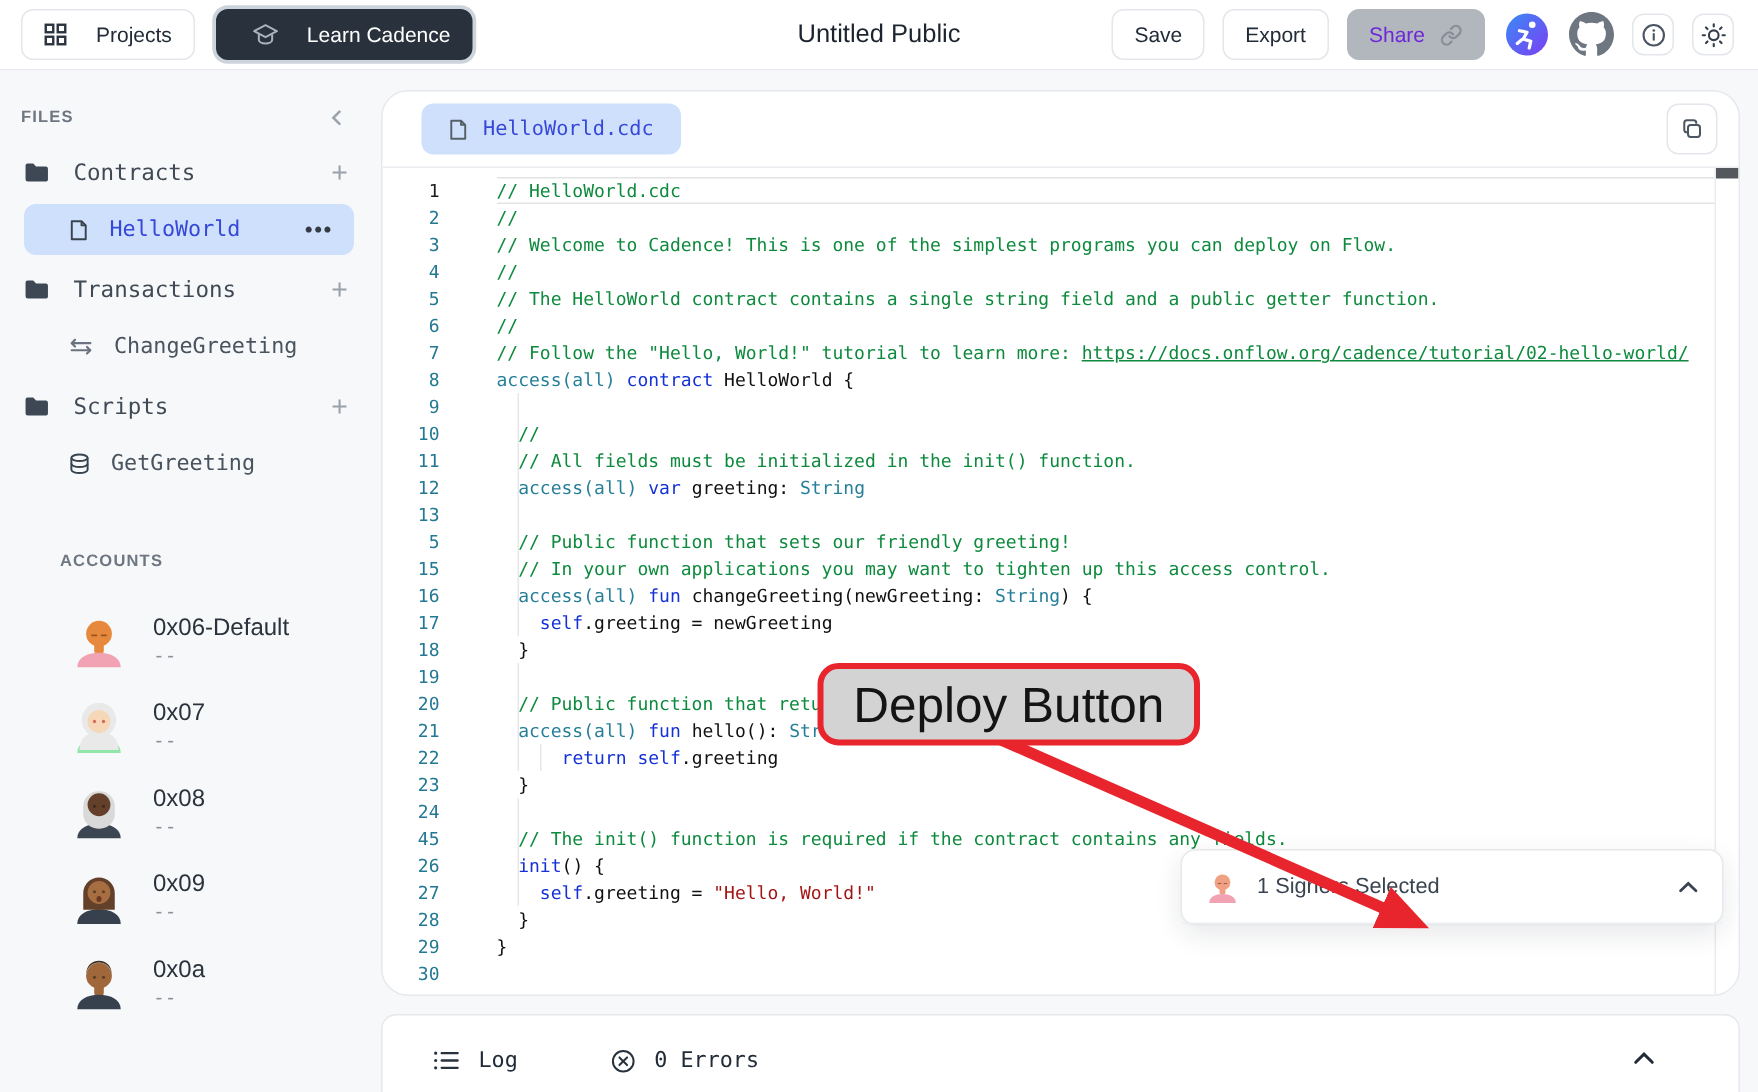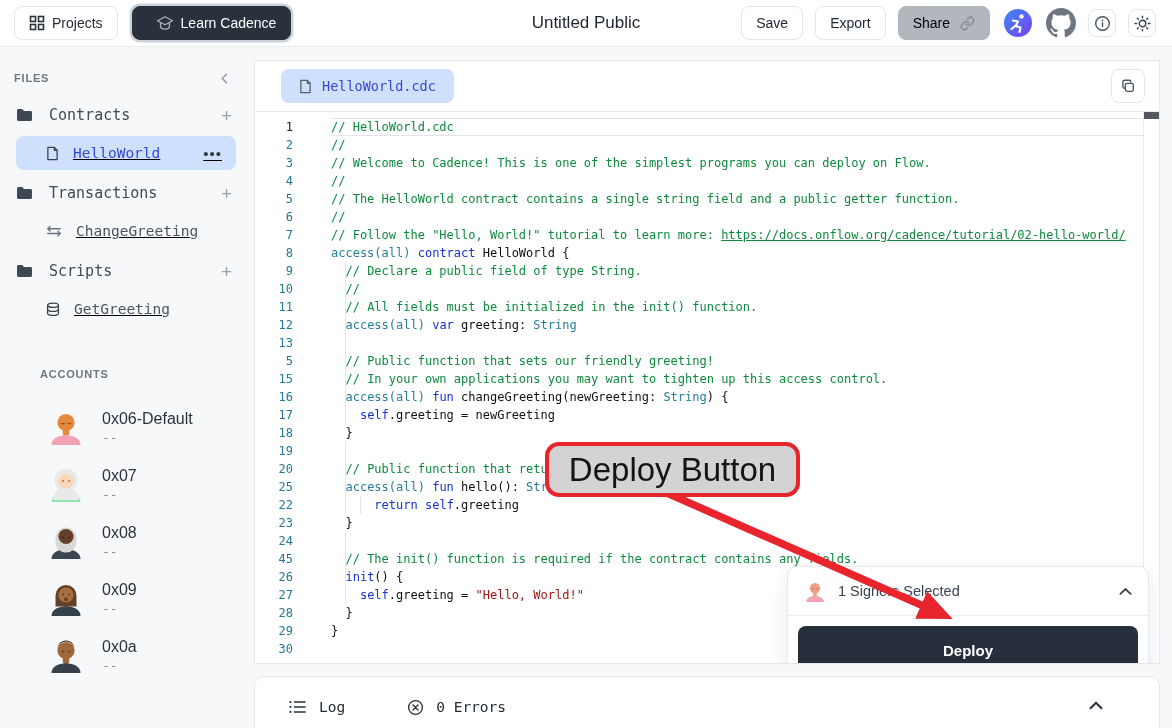--- a/index.html
+++ b/index.html
@@ -7,52 +7,52 @@
     -webkit-font-smoothing:antialiased;}
   .mono{font-family:"DejaVu Sans Mono",monospace;}
   .ic svg{display:block}
 
   
   .header{position:absolute;top:0;left:0;right:0;height:46px;background:#fff;
     border-bottom:1px solid #e9ebee;display:flex;align-items:center;z-index:5;}
   .h-left{display:flex;gap:14px;margin-left:14px;align-items:center;}
   .h-title{position:absolute;left:0;right:0;text-align:center;font-size:17px;color:#1c2430;pointer-events:none;}
   .h-right{margin-left:auto;display:flex;gap:12px;margin-right:16px;align-items:center;}
-  .btn{display:flex;align-items:center;gap:7px;height:34px;padding:0 14px;background:#fff;
+  .btn{display:flex;align-items:center;gap:19px;height:34px;padding:0 14px;background:#fff;
     border:1px solid #e3e6ea;border-radius:8px;font-size:14px;color:#222c38;cursor:pointer;
     font-family:"Liberation Sans",sans-serif;}
   .btn.dark{background:#28313c;color:#fff;border-color:#28313c;box-shadow:0 0 0 2.5px #ccd3da;padding-left:23px;}
-  .btn.share{background:#b2b7be;border-color:#b2b7be;color:#000000;gap:10px;}
+  .btn.share{background:#b2b7be;border-color:#b2b7be;color:#6d28d9;gap:10px;}
   .iconbtn{width:28px;height:28px;border:1px solid #e3e6ea;border-radius:8px;background:#fff;
     display:flex;align-items:center;justify-content:center;cursor:pointer;padding:0;}
   .iconbtn.plain{border:none;width:31px;height:31px;background:transparent;}
 
   
   .sidebar{position:absolute;top:46px;left:0;width:252px;bottom:0;}
   .files-head{display:flex;align-items:center;justify-content:space-between;
     padding:26px 22px 8px 14px;}
   .side-label{font-size:11px;font-weight:bold;letter-spacing:.8px;color:#6e7681;}
   .folder-row{display:flex;align-items:center;height:30px;margin:8px 16px 4px 16px;cursor:pointer;}
   .folder-row .f-label{margin-left:16px;font-size:15px;color:#404a55;}
   .plus{margin-left:auto;color:#9aa2ab;font-size:19px;line-height:1;cursor:pointer;padding:0 4px;}
   .file-row{display:flex;align-items:center;height:34px;margin:6px 16px;padding:0 14px 0 30px;
-    border-radius:8px;cursor:pointer;text-decoration:underline;}
+    border-radius:8px;cursor:pointer;}
   .file-row .f-label{margin-left:14px;font-size:14.5px;color:#4a545f;}
   .file-row.selected{background:#cfe0fc;}
   .file-row.selected .f-label{color:var(--accent,#3648d8);}
   .dots{margin-left:auto;color:#343b44;font-size:13px;letter-spacing:1px;cursor:pointer;}
   .accounts-head{padding:32px 0 6px 40px;}
   .acct-row{display:flex;align-items:flex-end;margin:10px 0 10px 48px;height:47px;cursor:pointer;}
   .acct-info{margin-left:18px;display:flex;flex-direction:column;}
   .acct-addr{font-size:16px;color:#2a323c;}
   .acct-bal{font-size:13px;color:#8a9099;margin-top:2px;}
 
   
   .editor{position:absolute;left:254px;right:12px;top:60px;height:602px;background:#fff;
-    border:1px solid #e6e8ec;border-radius:0;overflow:hidden;}
+    border:1px solid #e6e8ec;border-radius:18px;overflow:hidden;}
   .tabbar{height:50px;border-bottom:1px solid #e9ebee;position:relative;display:flex;align-items:center;}
   .tab{display:flex;align-items:center;gap:10px;height:34px;margin-left:26px;padding:0 18px;
     background:#cfe0fc;border-radius:8px;cursor:pointer;}
   .tab .t-label{font-size:13.5px;color:var(--accent,#3648d8);font-family:"DejaVu Sans Mono",monospace;}
   .copybtn{position:absolute;right:14px;top:8px;width:34px;height:34px;}
   .code{position:absolute;top:51px;left:0;right:15px;bottom:0;padding-top:6px;
     font-family:"DejaVu Sans Mono",monospace;font-size:12px;}
   .code-line{display:flex;height:18px;line-height:18px;white-space:pre;}
   .ln{width:38px;text-align:right;color:var(--c-ln,#237893);flex:none;}
   .lc{margin-left:38px;flex:1;position:relative;color:#101010;}
@@ -359,33 +359,33 @@
   </div>
   <div class="code" id="codeArea">
       <div class="code-line current"><span class="ln">1</span><span class="lc current"><span class="tok-c">// HelloWorld.cdc</span></span></div>
       <div class="code-line"><span class="ln">2</span><span class="lc"><span class="tok-c">//</span></span></div>
       <div class="code-line"><span class="ln">3</span><span class="lc"><span class="tok-c">// Welcome to Cadence! This is one of the simplest programs you can deploy on Flow.</span></span></div>
       <div class="code-line"><span class="ln">4</span><span class="lc"><span class="tok-c">//</span></span></div>
       <div class="code-line"><span class="ln">5</span><span class="lc"><span class="tok-c">// The HelloWorld contract contains a single string field and a public getter function.</span></span></div>
       <div class="code-line"><span class="ln">6</span><span class="lc"><span class="tok-c">//</span></span></div>
       <div class="code-line"><span class="ln">7</span><span class="lc"><span class="tok-c">// Follow the "Hello, World!" tutorial to learn more: </span><span class="tok-l">https://docs.onflow.org/cadence/tutorial/02-hello-world/</span></span></div>
       <div class="code-line"><span class="ln">8</span><span class="lc"><span class="tok-t">access(all)</span><span class="tok-p"> </span><span class="tok-k">contract</span><span class="tok-p"> HelloWorld {</span></span></div>
-      <div class="code-line"><span class="ln">9</span><span class="lc"><i class="guide" style="left: 2ch;"></i><span class="tok-p">  </span><span class="tok-c">// Declare a public field of type String.</span></span></div>
+      <div class="code-line"><span class="ln">9</span><span class="lc"><i class="guide" style="left: 2ch;"></i><span class="tok-p">  </span></span></div>
       <div class="code-line"><span class="ln">10</span><span class="lc"><i class="guide" style="left: 2ch;"></i><span class="tok-p">  </span><span class="tok-c">//</span></span></div>
       <div class="code-line"><span class="ln">11</span><span class="lc"><i class="guide" style="left: 2ch;"></i><span class="tok-p">  </span><span class="tok-c">// All fields must be initialized in the init() function.</span></span></div>
       <div class="code-line"><span class="ln">12</span><span class="lc"><i class="guide" style="left: 2ch;"></i><span class="tok-p">  </span><span class="tok-t">access(all)</span><span class="tok-p"> </span><span class="tok-k">var</span><span class="tok-p"> greeting: </span><span class="tok-t">String</span></span></div>
       <div class="code-line"><span class="ln">13</span><span class="lc"><i class="guide" style="left: 2ch;"></i></span></div>
       <div class="code-line"><span class="ln">5</span><span class="lc"><i class="guide" style="left: 2ch;"></i><span class="tok-p">  </span><span class="tok-c">// Public function that sets our friendly greeting!</span></span></div>
       <div class="code-line"><span class="ln">15</span><span class="lc"><i class="guide" style="left: 2ch;"></i><span class="tok-p">  </span><span class="tok-c">// In your own applications you may want to tighten up this access control.</span></span></div>
       <div class="code-line"><span class="ln">16</span><span class="lc"><i class="guide" style="left: 2ch;"></i><span class="tok-p">  </span><span class="tok-t">access(all)</span><span class="tok-p"> </span><span class="tok-k">fun</span><span class="tok-p"> changeGreeting(newGreeting: </span><span class="tok-t">String</span><span class="tok-p">) {</span></span></div>
       <div class="code-line"><span class="ln">17</span><span class="lc"><i class="guide" style="left: 2ch;"></i><span class="tok-p">    </span><span class="tok-k">self</span><span class="tok-p">.greeting = newGreeting</span></span></div>
       <div class="code-line"><span class="ln">18</span><span class="lc"><span class="tok-p">  }</span></span></div>
       <div class="code-line"><span class="ln">19</span><span class="lc"><i class="guide" style="left: 2ch;"></i></span></div>
       <div class="code-line"><span class="ln">20</span><span class="lc"><i class="guide" style="left: 2ch;"></i><span class="tok-p">  </span><span class="tok-c">// Public function that returns our friendly greeting!</span></span></div>
-      <div class="code-line"><span class="ln">25</span><span class="lc"><i class="guide" style="left: 2ch;"></i><span class="tok-p">  </span><span class="tok-t">access(all)</span><span class="tok-p"> </span><span class="tok-k">fun</span><span class="tok-p"> hello(): </span><span class="tok-t">String</span><span class="tok-p"> {</span></span></div>
+      <div class="code-line"><span class="ln">21</span><span class="lc"><i class="guide" style="left: 2ch;"></i><span class="tok-p">  </span><span class="tok-t">access(all)</span><span class="tok-p"> </span><span class="tok-k">fun</span><span class="tok-p"> hello(): </span><span class="tok-t">String</span><span class="tok-p"> {</span></span></div>
       <div class="code-line"><span class="ln">22</span><span class="lc"><i class="guide" style="left: 2ch;"></i><i class="guide" style="left: 4ch;"></i><span class="tok-p">      </span><span class="tok-k">return</span><span class="tok-p"> </span><span class="tok-k">self</span><span class="tok-p">.greeting</span></span></div>
       <div class="code-line"><span class="ln">23</span><span class="lc"><span class="tok-p">  }</span></span></div>
       <div class="code-line"><span class="ln">24</span><span class="lc"><i class="guide" style="left: 2ch;"></i></span></div>
       <div class="code-line"><span class="ln">45</span><span class="lc"><i class="guide" style="left: 2ch;"></i><span class="tok-p">  </span><span class="tok-c">// The init() function is required if the contract contains any fields.</span></span></div>
       <div class="code-line"><span class="ln">26</span><span class="lc"><i class="guide" style="left: 2ch;"></i><span class="tok-p">  </span><span class="tok-k">init</span><span class="tok-p">() {</span></span></div>
       <div class="code-line"><span class="ln">27</span><span class="lc"><i class="guide" style="left: 2ch;"></i><span class="tok-p">    </span><span class="tok-k">self</span><span class="tok-p">.greeting = </span><span class="tok-s">"Hello, World!"</span></span></div>
       <div class="code-line"><span class="ln">28</span><span class="lc"><span class="tok-p">  }</span></span></div>
       <div class="code-line"><span class="ln">29</span><span class="lc"><span class="tok-p">}</span></span></div>
       <div class="code-line"><span class="ln">30</span><span class="lc"></span></div>
     </div>
@@ -405,21 +405,20 @@
     <path d="M13.3 14.6h3M19.7 14.6h3" stroke="rgba(90,40,10,.55)" stroke-width="1.1" stroke-linecap="round" fill="none"></path>
   </svg>
         </span>
       <span class="signers-label">1 Signers Selected</span>
       <span class="ic chev">
         <svg width="13" height="9" viewBox="0 0 14 9" fill="none" stroke="#3a4450" stroke-width="2" stroke-linecap="round">
             <path d="M1.5 7L7 1.8 12.5 7"></path>
           </svg>
       </span>
     </div>
-    <button class="deploy">Deploy</button>
   </div>
 </div>
 
 <div class="logbar">
   <div class="log-item">
     <span class="ic">
       <svg width="18" height="16" viewBox="0 0 20 18" fill="none" stroke="#28323c" stroke-width="1.7" stroke-linecap="round">
         <path d="M6 3.5h12M6 9h12M6 14.5h12"></path>
         <path d="M1.5 3.5h.01M1.5 9h.01M1.5 14.5h.01" stroke-width="2.4"></path>
       </svg>

